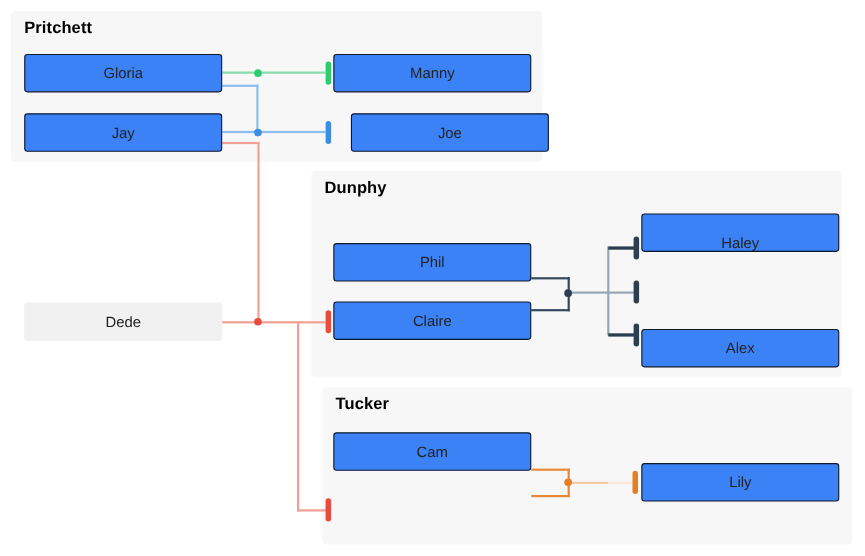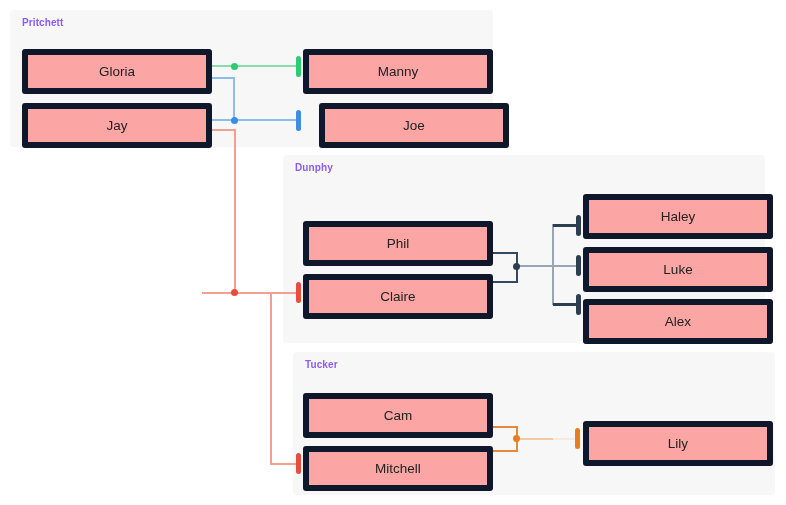--- a/index.html
+++ b/index.html
@@ -2,25 +2,25 @@
 <html><head>
 <meta charset="utf-8">
 <style>
   html,body{margin:0;padding:0;background:#ffffff;}
   #canvas{
     position:relative;width:786px;height:505px;background:#ffffff;overflow:hidden;
     font-family:"Liberation Sans","DejaVu Sans",sans-serif;
   }
   .group{position:absolute;background:#f7f7f8;border-radius:4px;}
   .group-title{
-    position:absolute;left:12px;top:7px;font-size:10px;font-weight:bold;color:#8b5cf6;
+    position:absolute;left:12px;top:7px;font-size:15px;font-weight:bold;color:#000000;
     letter-spacing:.1px;
   }
   .person{
-    position:absolute;width:178px;height:33px;background:#fca5a5;border:6px solid #0f172a;
+    position:absolute;width:178px;height:33px;background:#3b82f6;border:1px solid #0f172a;
     border-radius:3px;display:flex;align-items:center;justify-content:center;
     font-size:13.5px;color:#222;box-sizing:content-box;
   }
   .person.plain{background:#f1f1f2;border:1px solid #f1f1f2;}
   .seg{position:absolute;}
   .h{height:2px;}
   .v{width:2px;}
   .thin-h{height:2px;}
   .stub{height:3px;}
   .dot{position:absolute;width:7px;height:7px;border-radius:50%;}
@@ -80,40 +80,37 @@
     </div>
   <div class="person" style="left:22px;top:103px;">
     <span>Jay</span>
     </div>
   <div class="person" style="left:303px;top:49px;">
     <span>Manny</span>
     </div>
   <div class="person" style="left:303px;top:103px;margin-left:16px;">
     <span>Joe</span>
     </div>
+  <div class="person plain" style="left:22px;top:275px;">
+    <span>Dede</span>
+    </div>
   <div class="person" style="left:303px;top:221px;">
     <span>Phil</span>
     </div>
   <div class="person" style="left:303px;top:274px;">
     <span>Claire</span>
     </div>
-  <div class="person" style="left:583px;top:194px;">
+  <div class="person" style="left:583px;top:194px;align-items:flex-end;">
     <span>Haley</span>
-    </div>
-  <div class="person" style="left:583px;top:247px;">
-    <span>Luke</span>
     </div>
   <div class="person" style="left:583px;top:299px;">
     <span>Alex</span>
     </div>
   <div class="person" style="left:303px;top:393px;">
     <span>Cam</span>
-    </div>
-  <div class="person" style="left:303px;top:446px;">
-    <span>Mitchell</span>
     </div>
   <div class="person" style="left:583px;top:421px;">
     <span>Lily</span>
     </div>
 
   <div class="dot c-green" style="left:231px;top:62.5px;"></div>
   <div class="dot c-blue" style="left:231px;top:117px;"></div>
   <div class="dot c-red" style="left:231px;top:289px;"></div>
   <div class="dot c-navy" style="left:513px;top:263px;"></div>
   <div class="dot c-orange" style="left:513px;top:435px;"></div>

